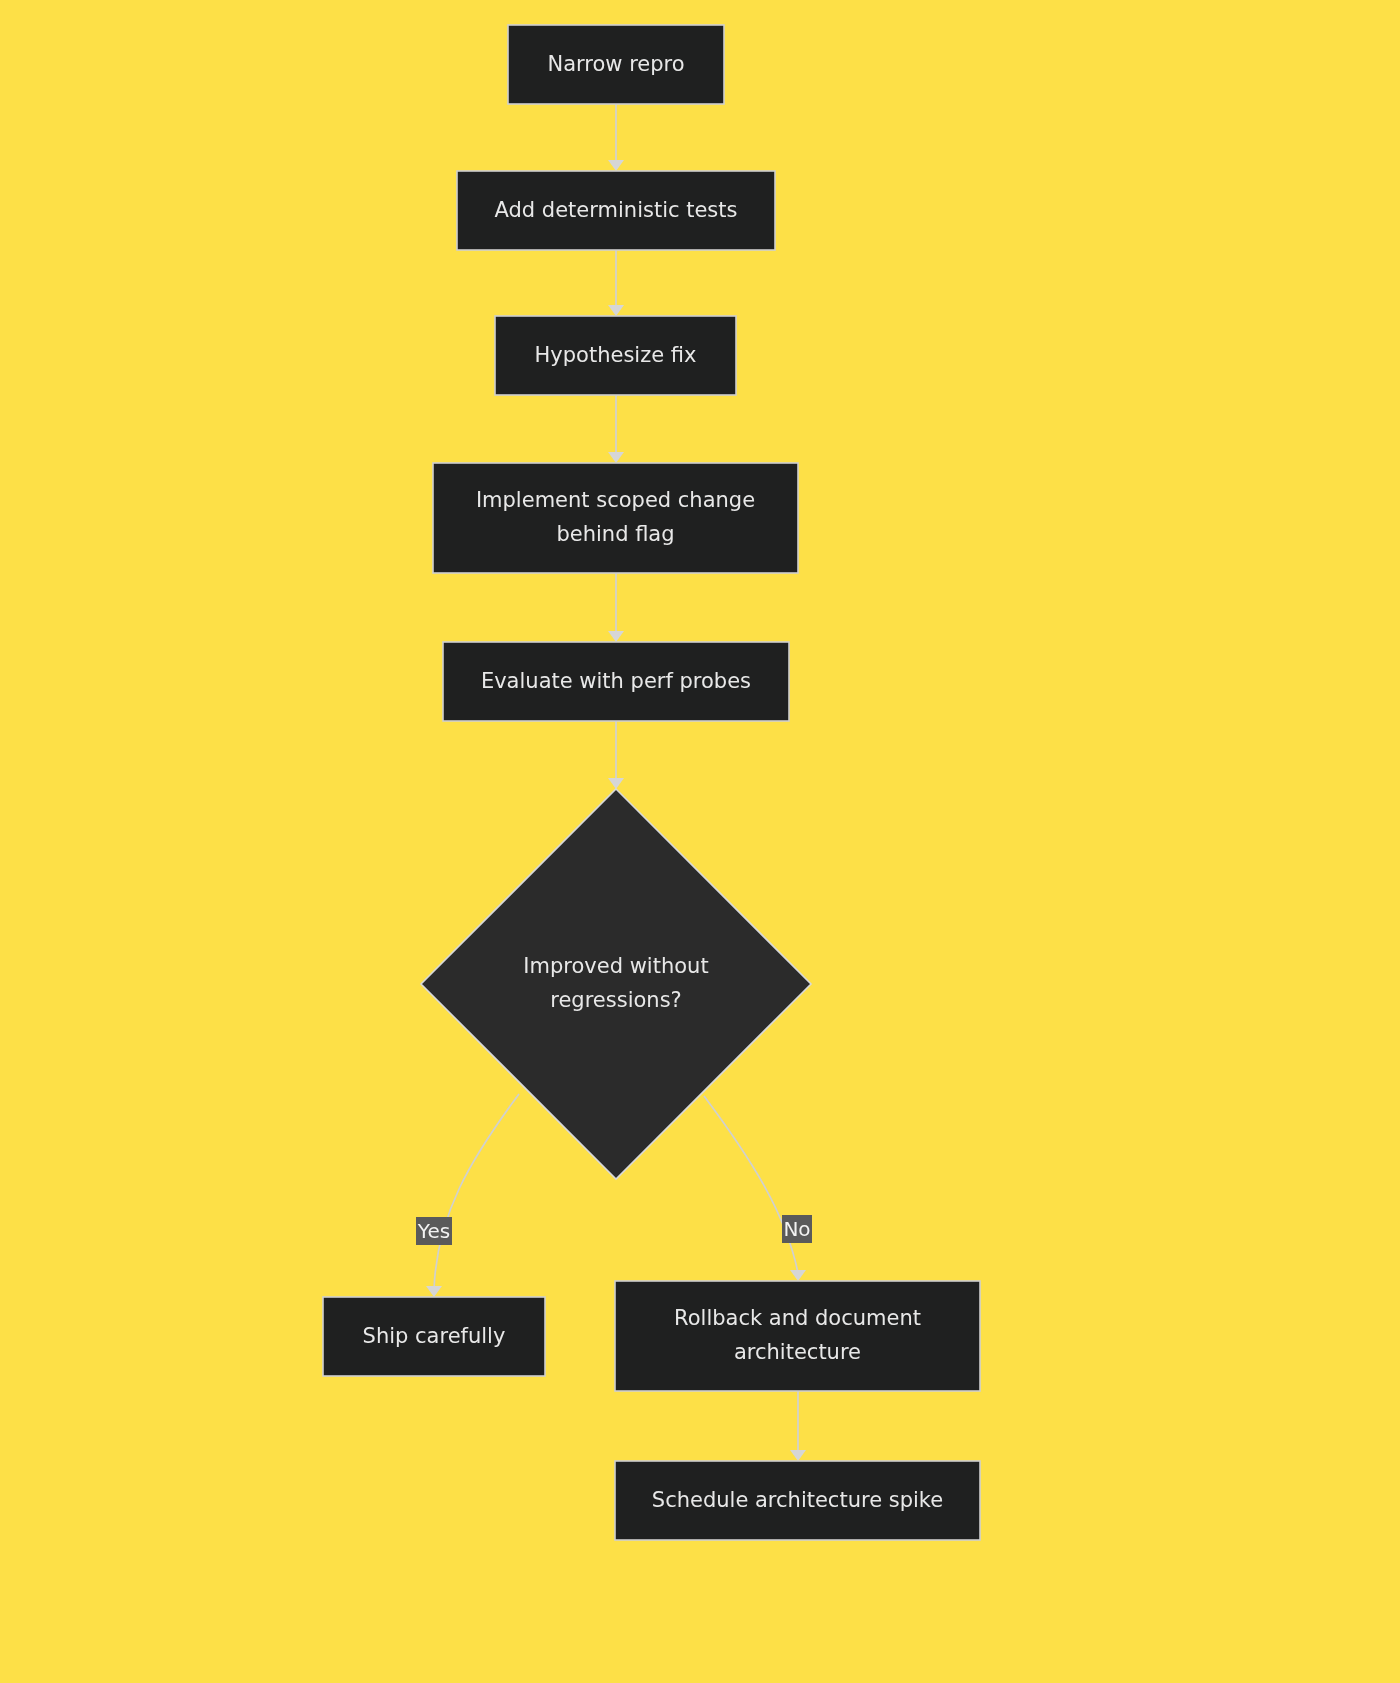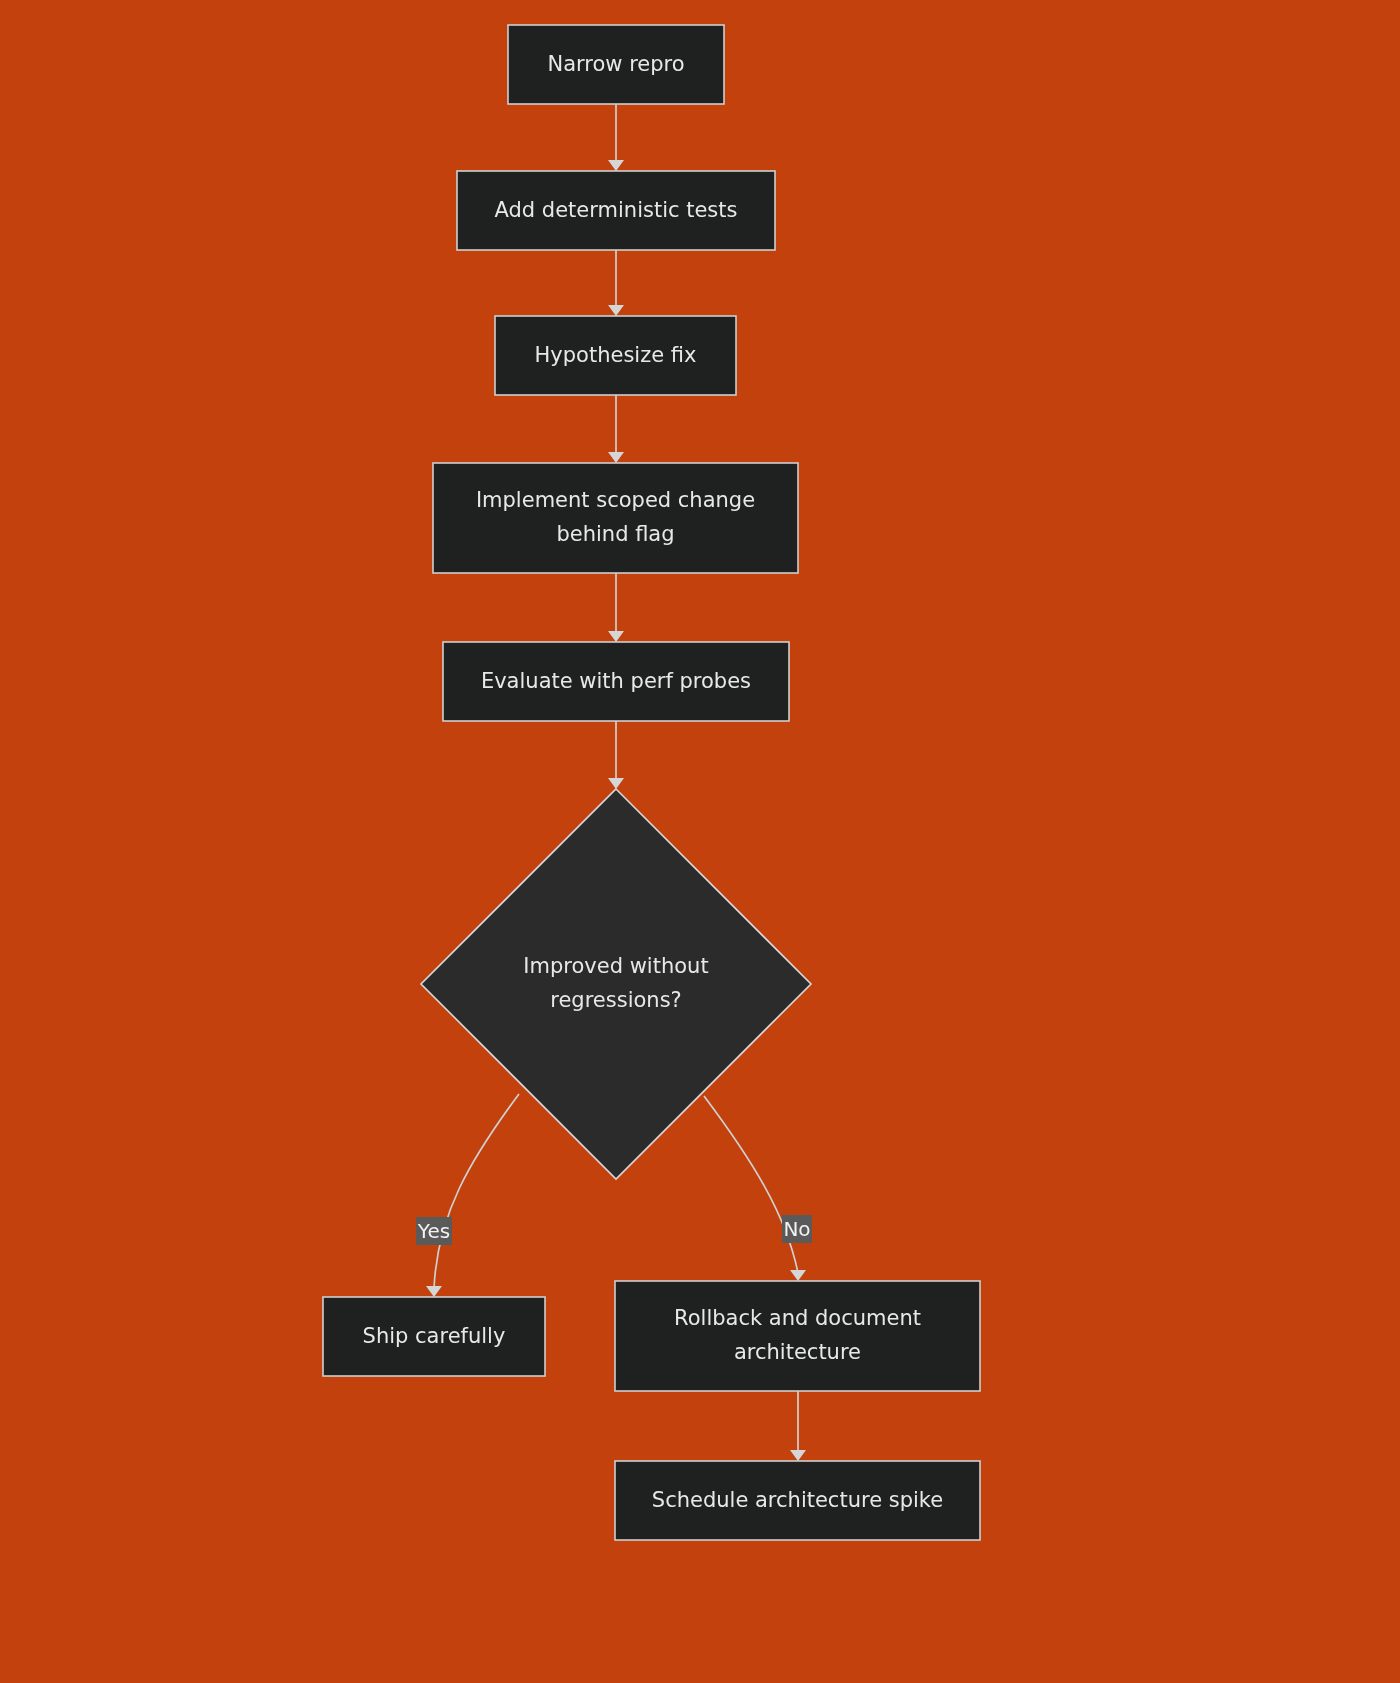--- a/index.html
+++ b/index.html
@@ -10,21 +10,21 @@
   body {
     width: 1400px;
     height: 1683px;
     font-family: "DejaVu Sans", sans-serif;
     overflow: hidden;
   }
   #flowchart-root {
     position: relative;
     width: 1400px;
     height: 1683px;
-    background: #c2410c;
+    background: #fde047;
   }
   svg#flow-svg {
     display: block;
     width: 1400px;
     height: 1683px;
   }
   .node-rect {
     fill: #1f2020;
     stroke: #cfcfcf;
     stroke-width: 1.6;

